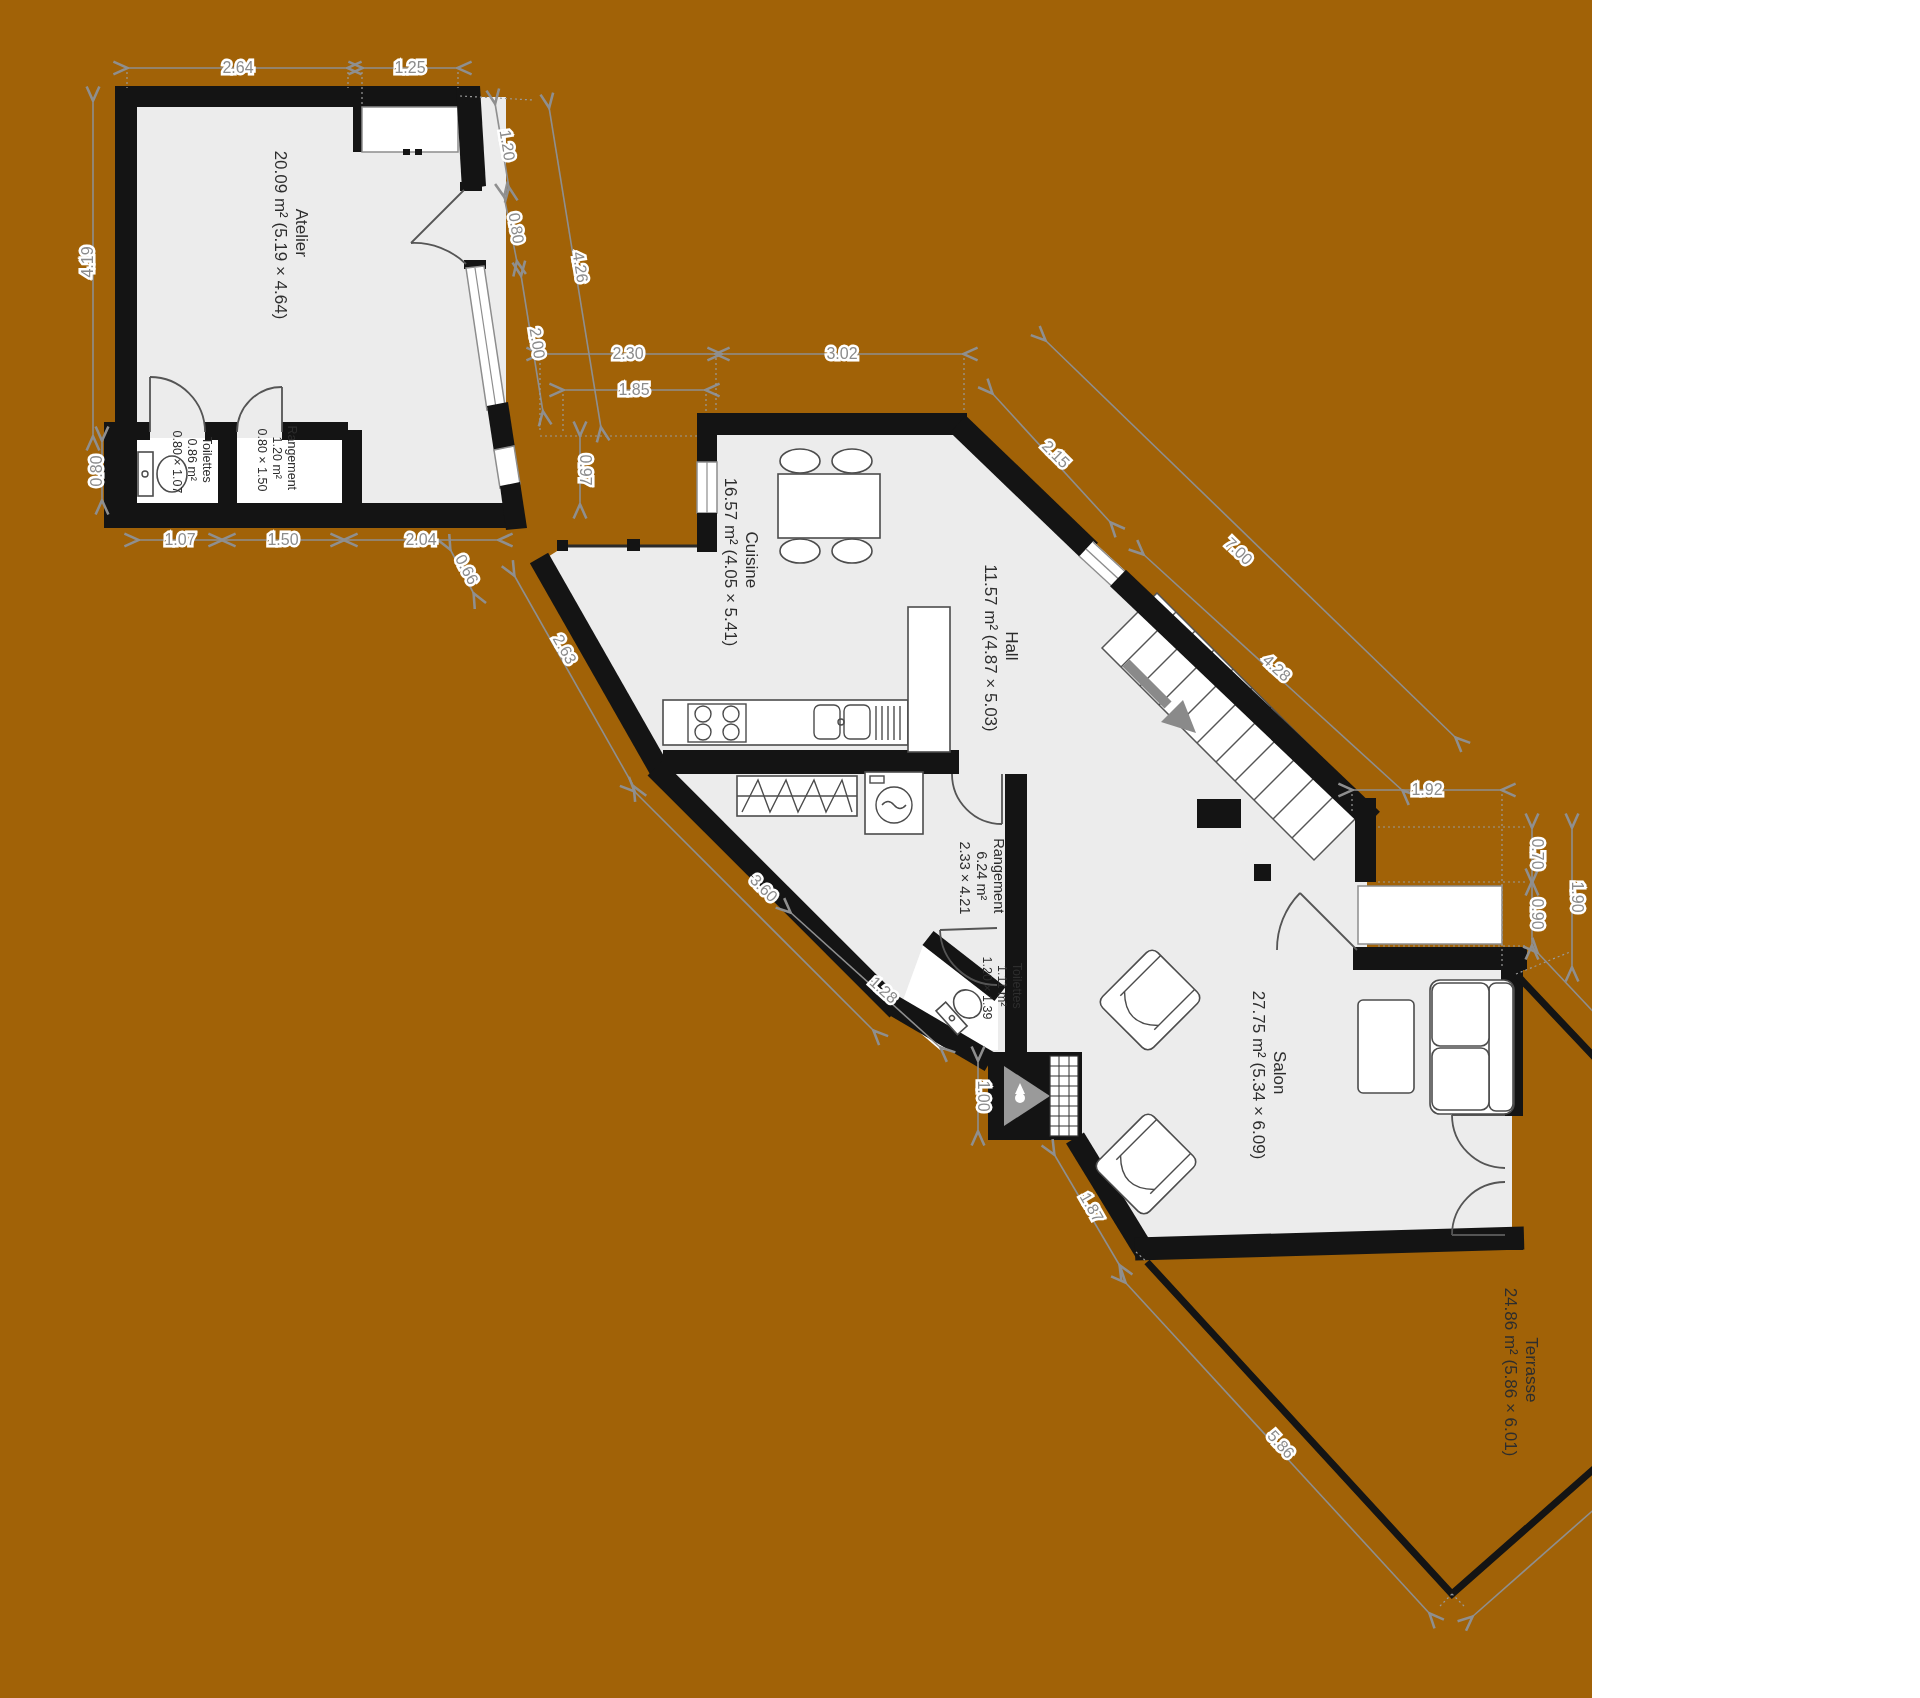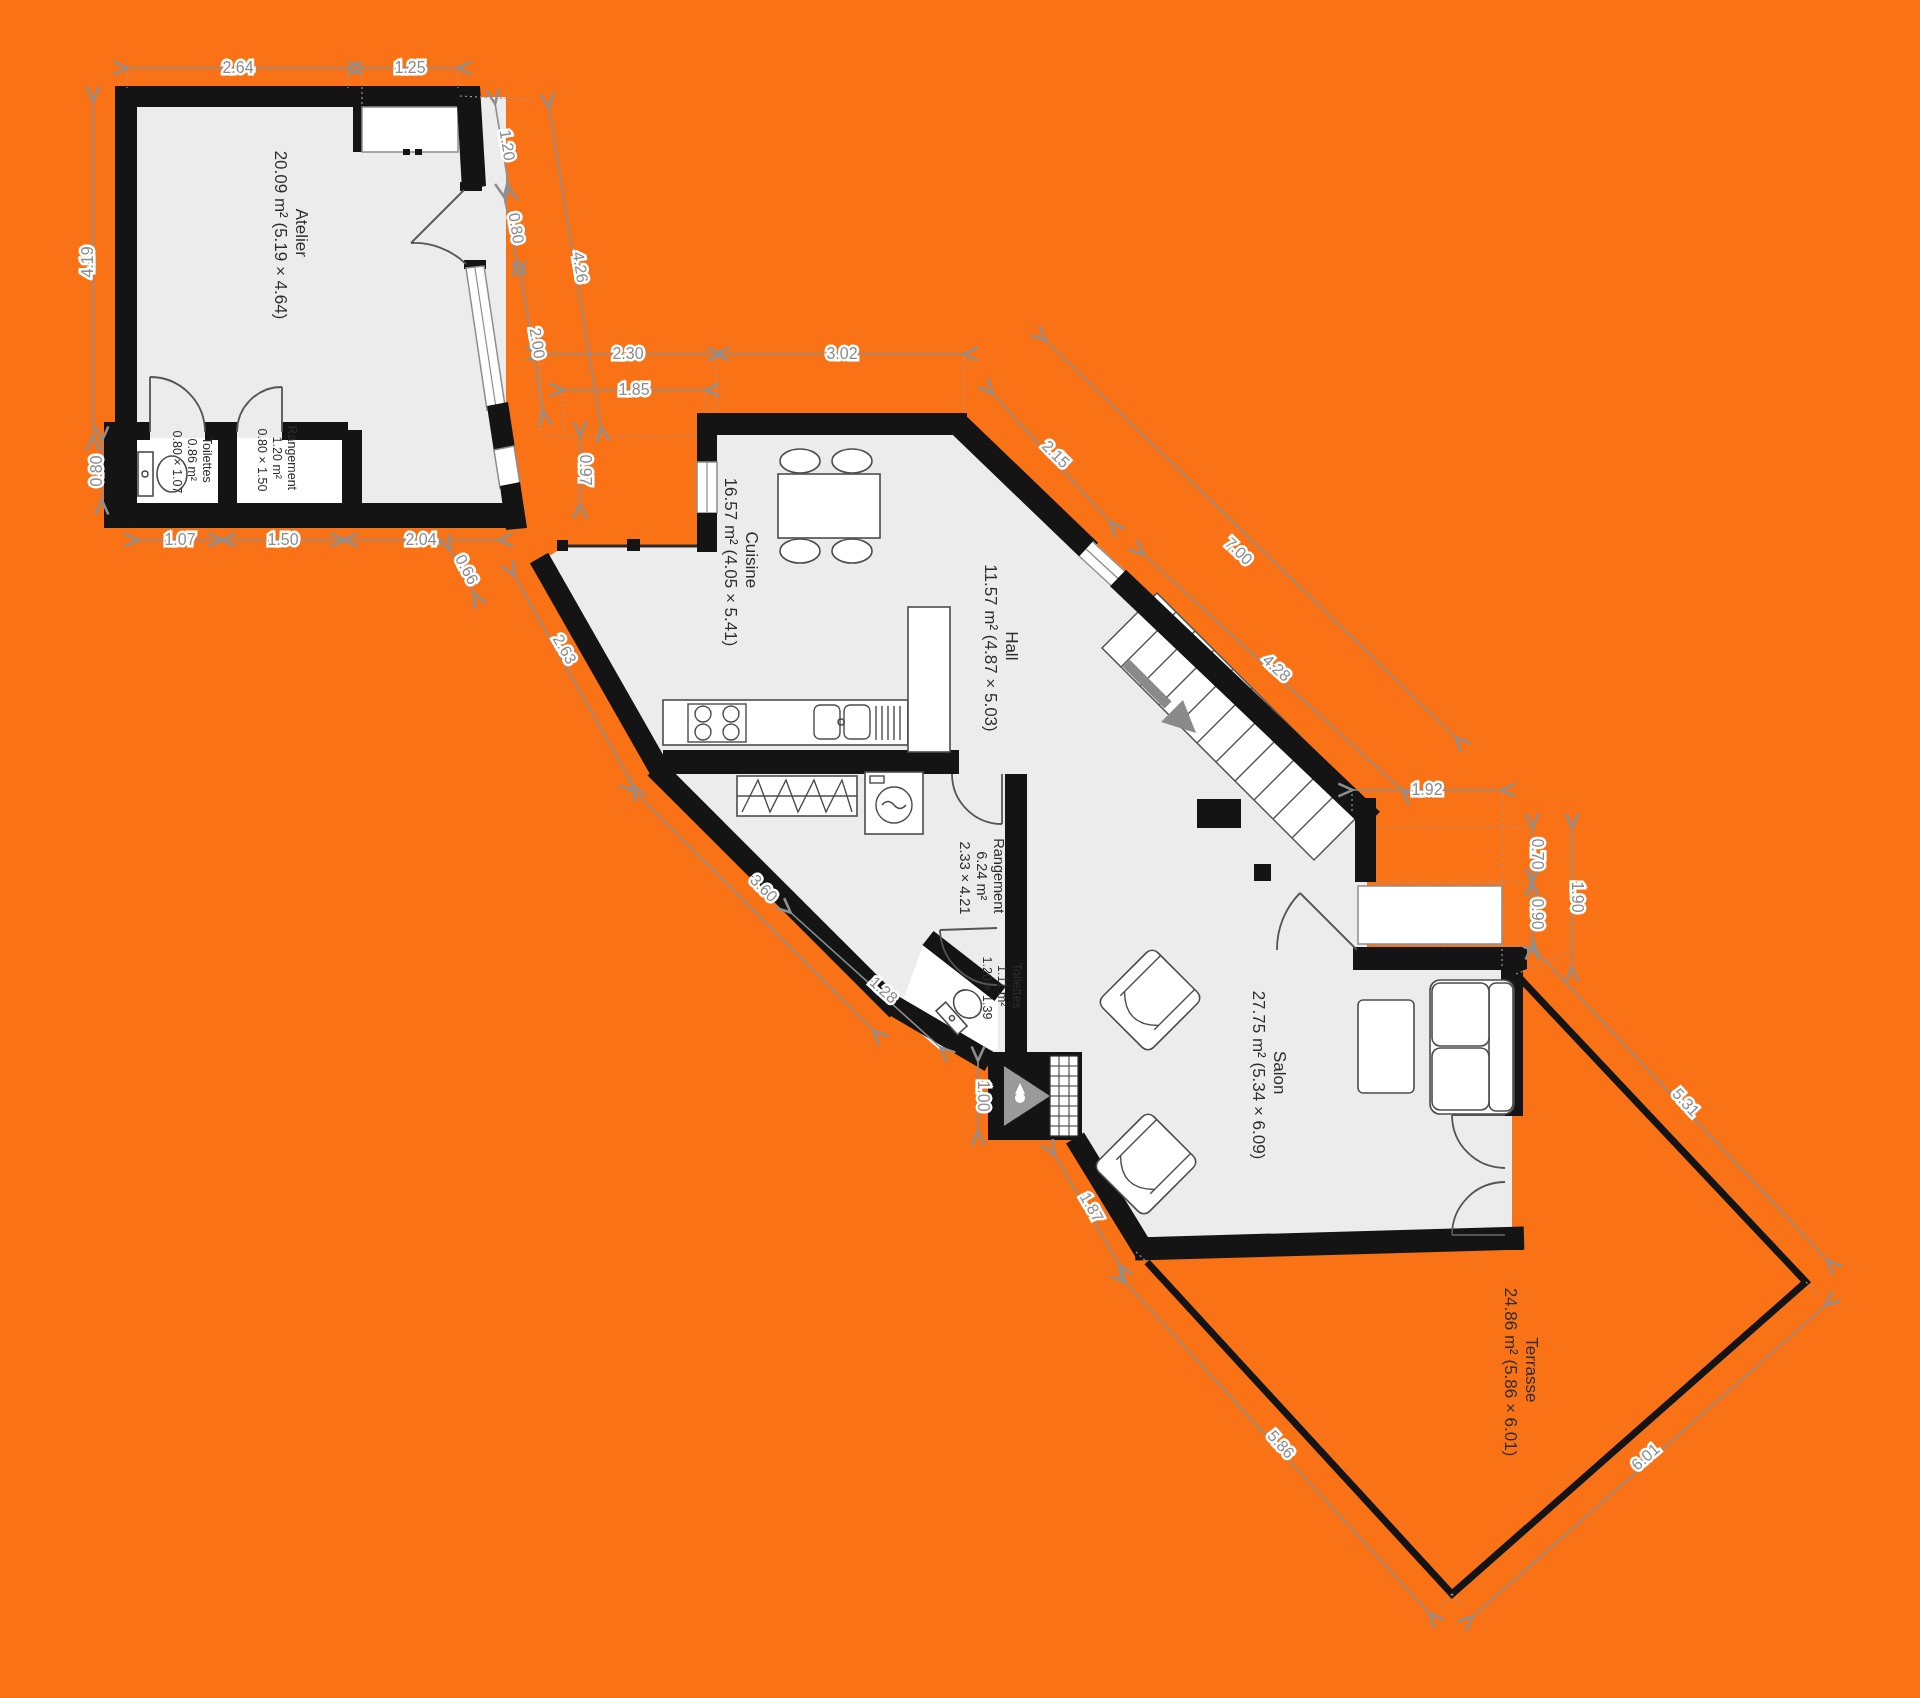--- a/index.html
+++ b/index.html
@@ -1,16 +1,16 @@
 <!DOCTYPE html>
 <html><head>
 <meta charset="utf-8">
 <style>
   html,body{margin:0;padding:0;background:#ffffff;}
-  .stage{width:1920px;height:1698px;position:relative;background:#f97316;overflow:hidden;}
+  .stage{width:1592px;height:1698px;position:relative;background:#a16207;overflow:hidden;}
   svg{display:block;}
   text{font-family:"Liberation Sans","DejaVu Sans",sans-serif;}
   .room-name,.room-sub{fill:#2d2d2d;font-size:17px;}
   .room-name-sm,.room-sub-sm{fill:#2d2d2d;font-size:12.5px;}
   .room-name-md,.room-sub-md{fill:#2d2d2d;font-size:14.5px;}
   .dim-label{fill:#8c8c8c;font-size:16px;stroke:#ffffff;stroke-width:5px;paint-order:stroke;font-weight:400;}
   .wall{fill:#141414;}
   .wline{stroke:#141414;stroke-linecap:butt;fill:none;}
   .dim{stroke:#8f8f8f;stroke-width:1.6;fill:none;}
   .guide{stroke:#9a9a9a;stroke-width:1.2;stroke-dasharray:2 3;fill:none;}

